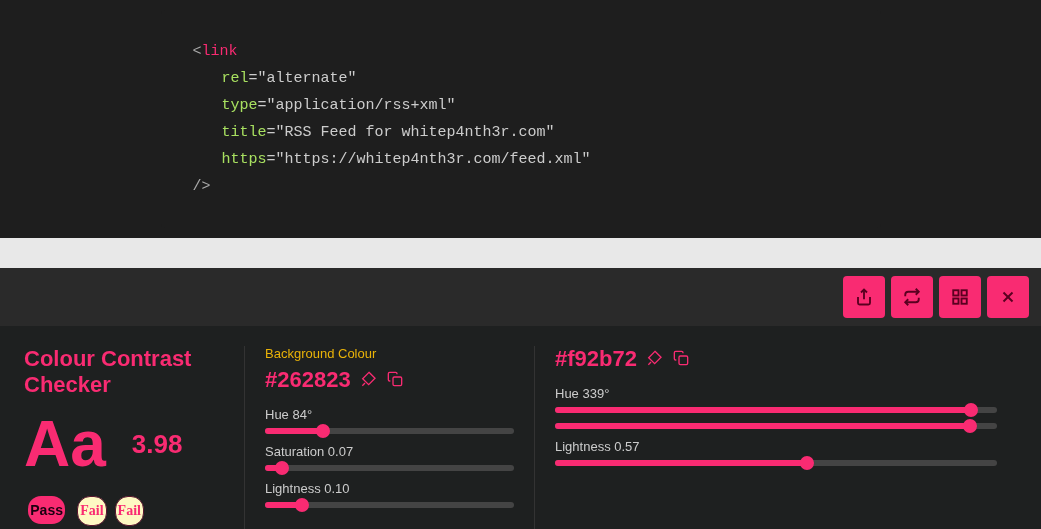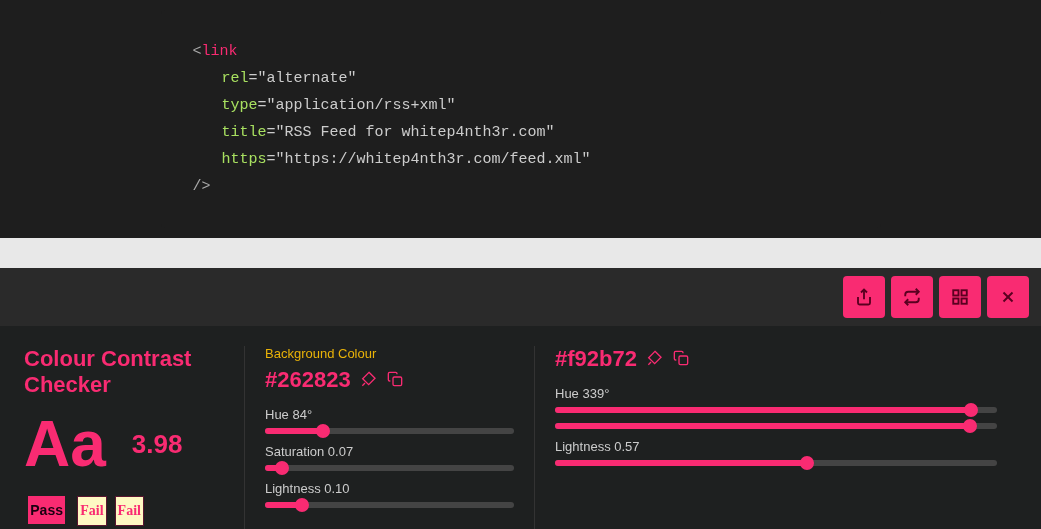--- a/index.html
+++ b/index.html
@@ -94,21 +94,21 @@
       font-size: 26px;
       font-family: sans-serif;
       font-weight: bold;
     }
     .badges {
       display: flex;
       gap: 8px;
       flex-wrap: wrap;
     }
     .badge {
-      border-radius: 0;
+      border-radius: 13px;
       padding: 6px 2px;
       font-family: sans-serif;
       font-size: 14px;
       font-weight: bold;
       text-align: center;
     }
     .badge.pass {
       background: #f92b72;
       color: #1a0010;
     }

